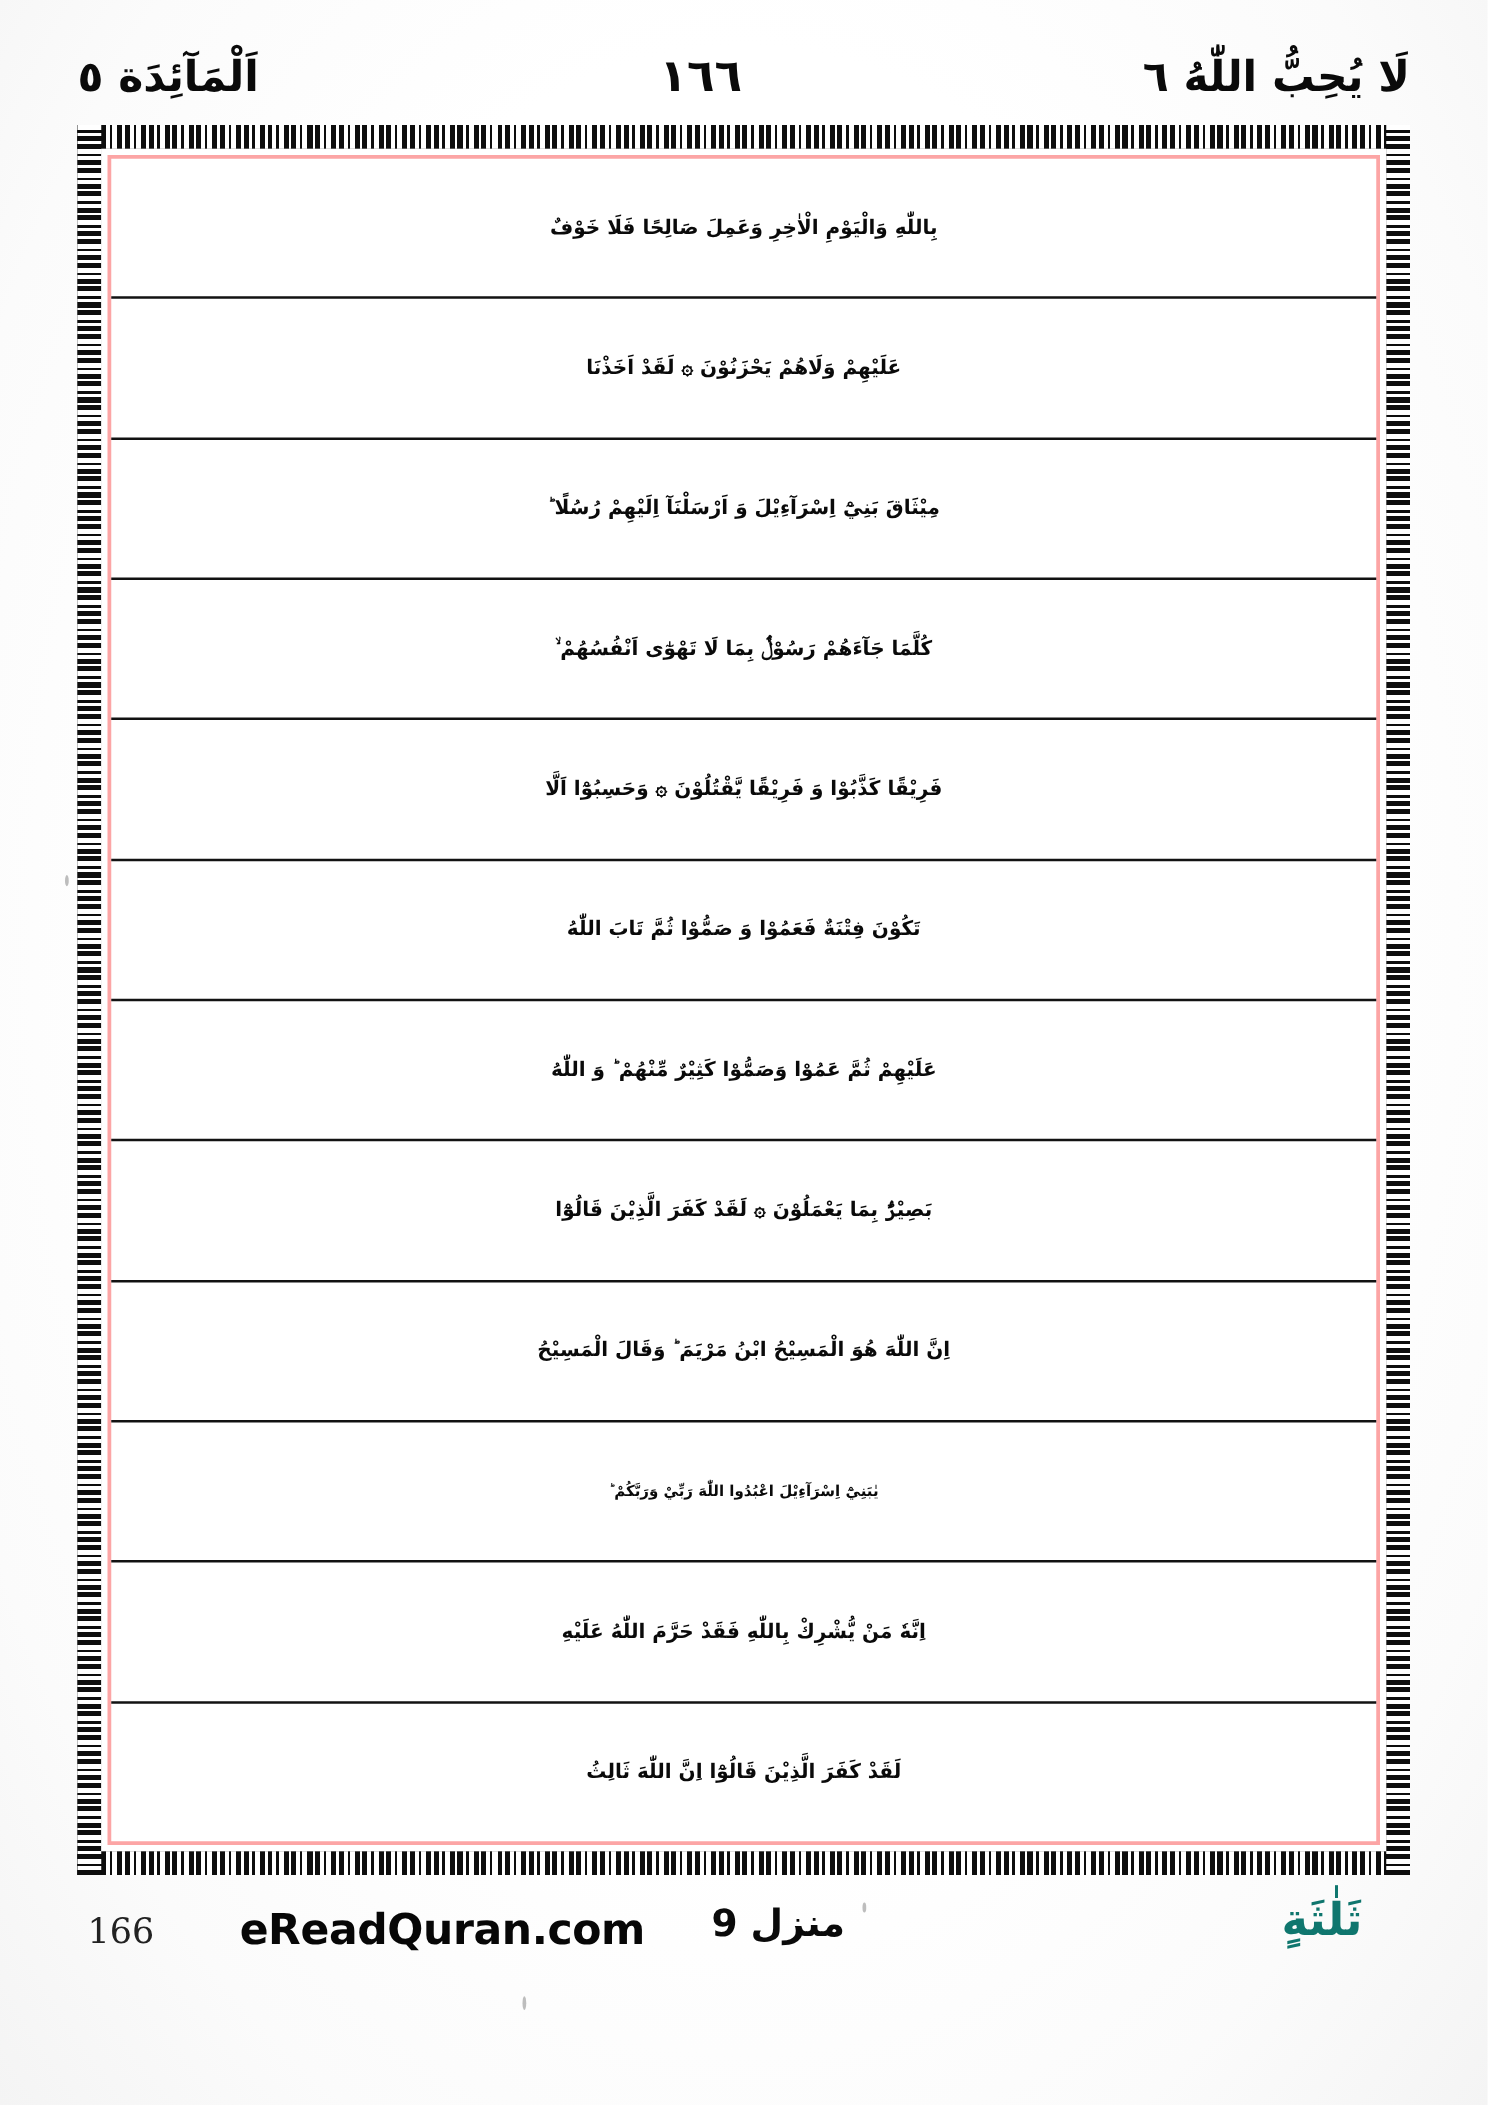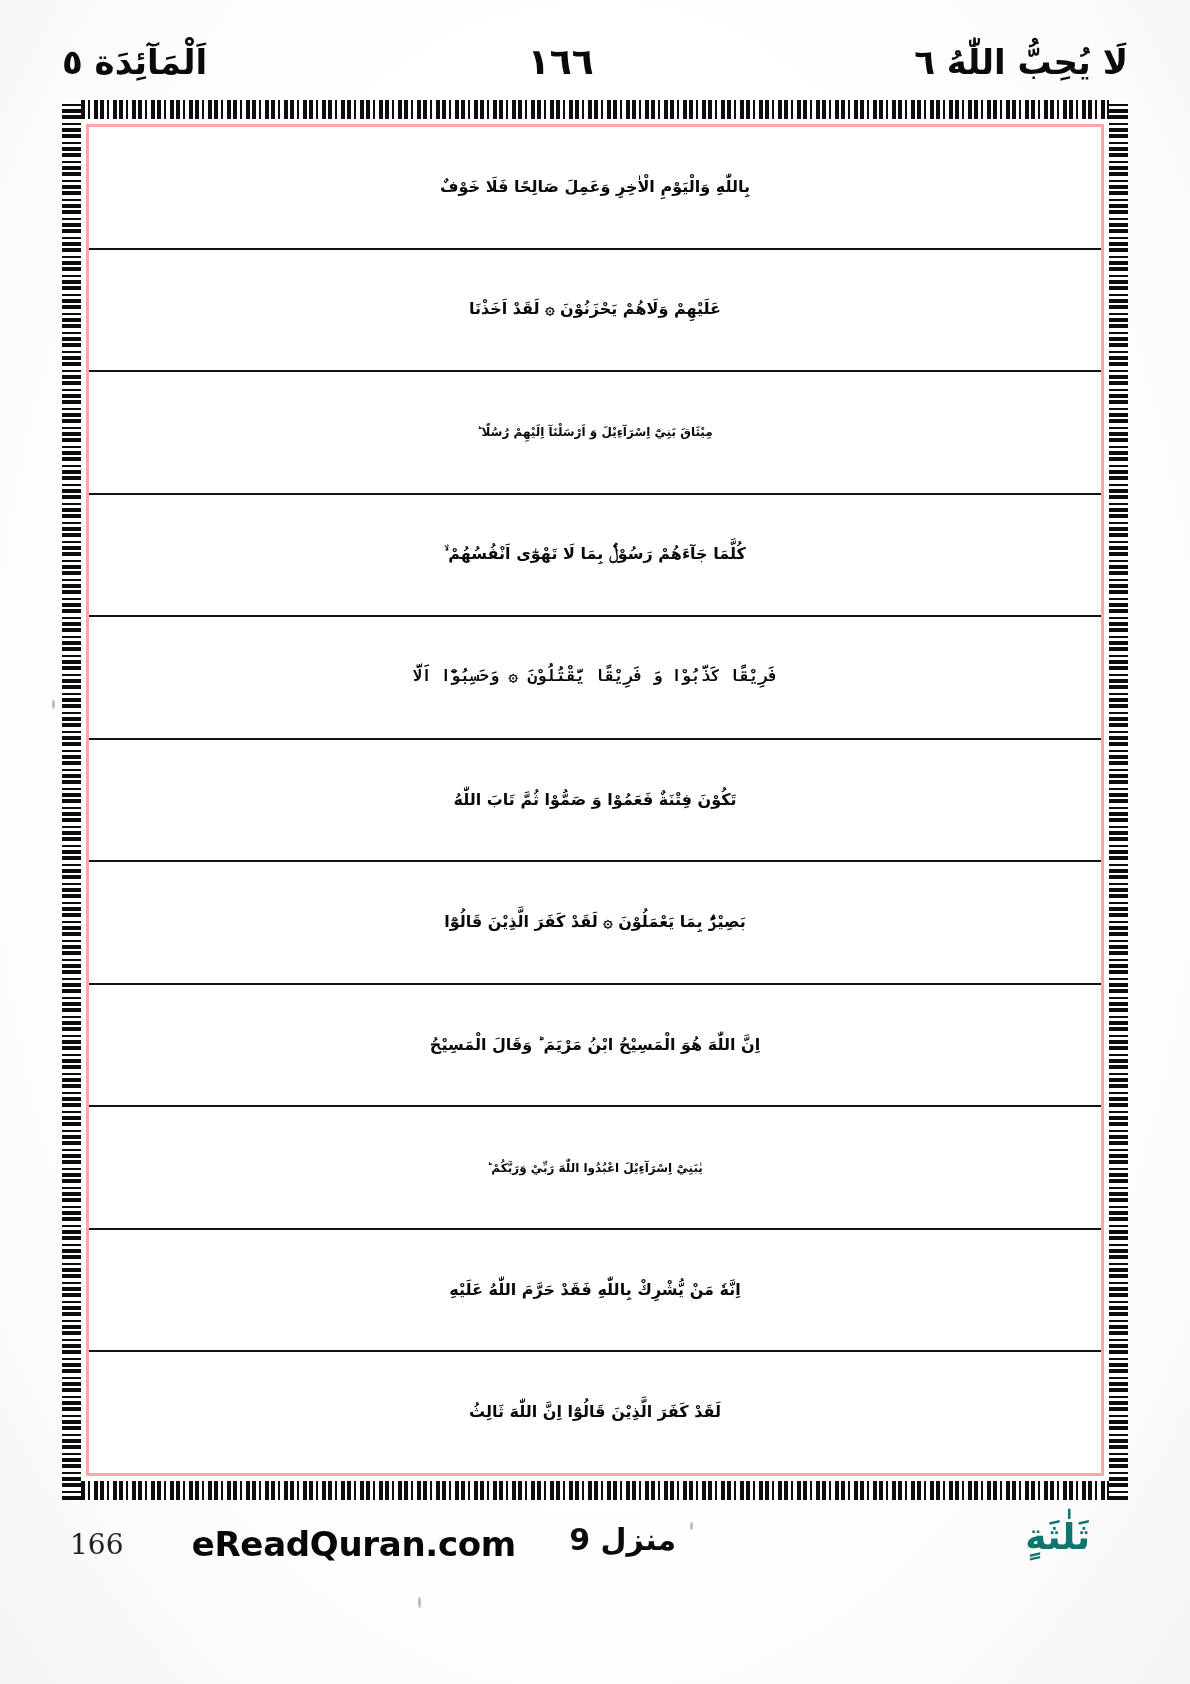--- a/index.html
+++ b/index.html
@@ -234,30 +234,33 @@
     <div class="frame-gap"></div>
 
     <div class="frame-inner">
       <div class="ayah-line">
         <div class="ayah-text" style="font-size: 16px;">بِاللّٰهِ وَالْيَوْمِ الْاٰخِرِ وَعَمِلَ صَالِحًا فَلَا خَوْفٌ</div>
       </div>
       <div class="ayah-line">
         <div class="ayah-text" style="font-size: 16px;">عَلَيْهِمْ وَلَاهُمْ يَحْزَنُوْنَ ۞ لَقَدْ اَخَذْنَا</div>
       </div>
       <div class="ayah-line">
-        <div class="ayah-text" style="font-size: 12px;">مِيْثَاقَ بَنِيْٓ اِسْرَآءِيْلَ وَ اَرْسَلْنَآ اِلَيْهِمْ رُسُلًا ؕ</div>
+        <div class="ayah-text" style="font-size: 16px;">مِيْثَاقَ بَنِيْٓ اِسْرَآءِيْلَ وَ اَرْسَلْنَآ اِلَيْهِمْ رُسُلًا ؕ</div>
       </div>
       <div class="ayah-line">
         <div class="ayah-text" style="font-size: 16px;">كُلَّمَا جَآءَهُمْ رَسُوْلٌۢ بِمَا لَا تَهْوٰٓى اَنْفُسُهُمْ ۙ</div>
       </div>
       <div class="ayah-line">
-        <div class="ayah-text" style="font-size: 16px; font-family: Liberation Mono, monospace;">فَرِيْقًا كَذَّبُوْا وَ فَرِيْقًا يَّقْتُلُوْنَ ۞ وَحَسِبُوْٓا اَلَّا</div>
+        <div class="ayah-text" style="font-size: 16px;">فَرِيْقًا كَذَّبُوْا وَ فَرِيْقًا يَّقْتُلُوْنَ ۞ وَحَسِبُوْٓا اَلَّا</div>
       </div>
       <div class="ayah-line">
         <div class="ayah-text" style="font-size: 16px;">تَكُوْنَ فِتْنَةٌ فَعَمُوْا وَ صَمُّوْا ثُمَّ تَابَ اللّٰهُ</div>
+      </div>
+      <div class="ayah-line">
+        <div class="ayah-text" style="font-size: 16px;">عَلَيْهِمْ ثُمَّ عَمُوْا وَصَمُّوْا كَثِيْرٌ مِّنْهُمْ ؕ وَ اللّٰهُ</div>
       </div>
       <div class="ayah-line">
         <div class="ayah-text" style="font-size: 16px;">بَصِيْرٌۢ بِمَا يَعْمَلُوْنَ ۞ لَقَدْ كَفَرَ الَّذِيْنَ قَالُوْٓا</div>
       </div>
       <div class="ayah-line">
         <div class="ayah-text" style="font-size: 16px;">اِنَّ اللّٰهَ هُوَ الْمَسِيْحُ ابْنُ مَرْيَمَ ؕ وَقَالَ الْمَسِيْحُ</div>
       </div>
       <div class="ayah-line">
         <div class="ayah-text" style="font-size: 12px;">يٰبَنِيْٓ اِسْرَآءِيْلَ اعْبُدُوا اللّٰهَ رَبِّيْ وَرَبَّكُمْ ؕ</div>
       </div>

